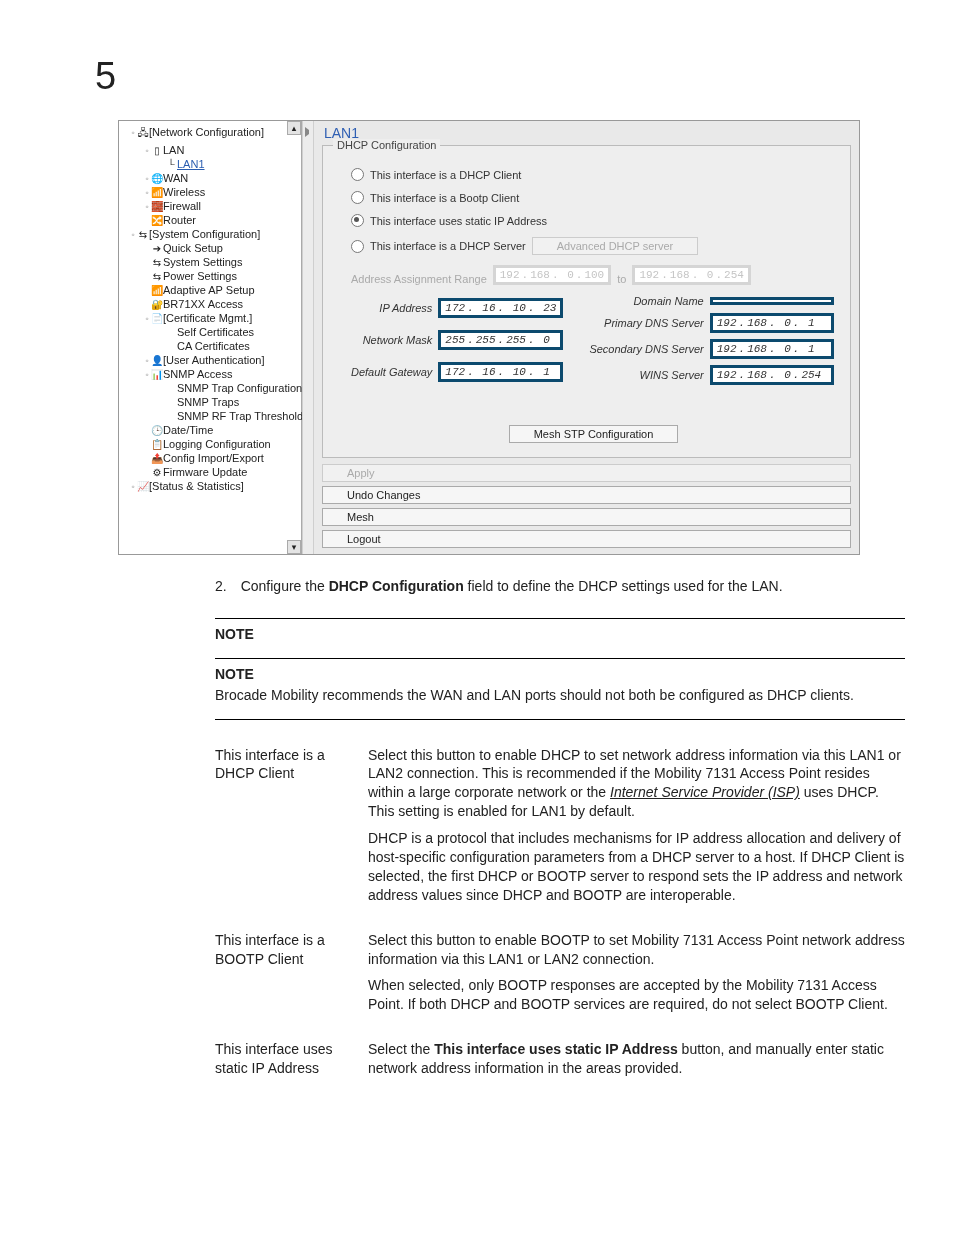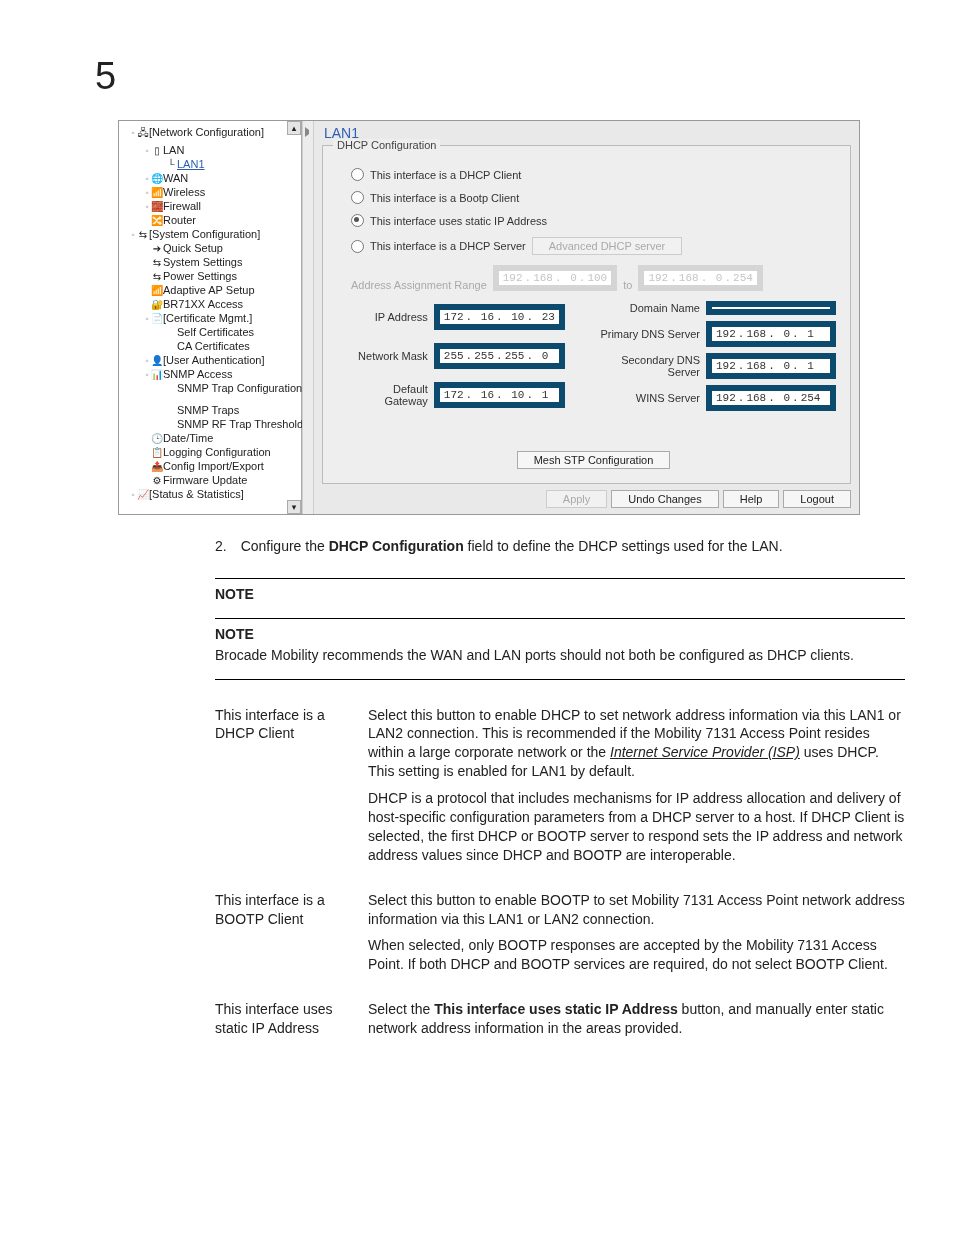--- a/index.html
+++ b/index.html
@@ -141,67 +141,69 @@
     position: absolute;
     left: 2px; top: 2px;
     width: 5px; height: 5px;
     border-radius: 50%;
     background: #555;
   }
   .btn {
     display: inline-block;
     border: 1px solid #aaa;
     background: #f6f6f6;
-    padding: 2px 16px;
+    padding: 2px 24px;
     font-size: 11px;
   }
   .btn.dis { color: #aaa; background: #f1f1f1; border-color: #ccc; }
   .addr-line {
     display: flex;
     align-items: flex-end;
     gap: 6px;
     margin: 6px 0 10px 0;
     color: #aaa;
     font-size: 11px;
   }
   .ipbox {
     display: inline-flex;
-    border: 6px solid #0c4a6e;
+    border: 3px solid #0c4a6e;
     background: #fff;
     color: #333;
     font-family: "Courier New", monospace;
     font-size: 11px;
     padding: 1px 4px;
     gap: 2px;
   }
   .ipbox.dis { color: #c5c5c5; border-color: #d5d5d5; }
   .ipbox span.dot { color: inherit; }
   .fields-grid {
     display: flex;
     gap: 26px;
     margin-top: 6px;
+    font-style: italic;
   }
   .fcol {
     display: grid;
     grid-template-columns: auto auto;
     column-gap: 6px;
     row-gap: 6px;
     align-items: center;
   }
   .flabel { text-align: right; font-size: 11px; color: #333; }
   .mesh-row {
     text-align: center;
     margin-top: 40px;
     margin-bottom: 4px;
   }
   .btnbar {
     display: flex;
     justify-content: flex-end;
     gap: 4px;
     padding: 6px 0 0 0;
+    flex-direction: column;
   }
   .status {
     border-top: 1px solid #bbb;
     background: #e6e6e6;
     padding: 2px 6px;
     font-size: 11px;
     color: #222;
   }
   
   .doc {
@@ -266,21 +268,21 @@
             <li style="padding-left: 14px;"><span class="tog"></span><span class="ticon">⇆</span><span class="lbl">System Settings</span></li>
             <li style="padding-left: 14px;"><span class="tog"></span><span class="ticon">⇆</span><span class="lbl">Power Settings</span></li>
             <li style="padding-left: 14px;"><span class="tog"></span><span class="ticon">📶</span><span class="lbl">Adaptive AP Setup</span></li>
             <li style="padding-left: 14px;"><span class="tog"></span><span class="ticon">🔐</span><span class="lbl">BR71XX Access</span></li>
             <li style="padding-left: 14px;"><span class="tog">◦</span><span class="ticon">📄</span><span class="lbl">[Certificate Mgmt.]</span></li>
             <li style="padding-left: 28px;"><span class="tog"></span><span class="ticon"></span><span class="lbl">Self Certificates</span></li>
             <li style="padding-left: 28px;"><span class="tog"></span><span class="ticon"></span><span class="lbl">CA Certificates</span></li>
             <li style="padding-left: 14px;"><span class="tog">◦</span><span class="ticon">👤</span><span class="lbl">[User Authentication]</span></li>
             <li style="padding-left: 14px;"><span class="tog">◦</span><span class="ticon">📊</span><span class="lbl">SNMP Access</span></li>
             <li style="padding-left: 28px;"><span class="tog"></span><span class="ticon"></span><span class="lbl">SNMP Trap Configuration</span></li>
-            <li style="padding-left: 28px; margin-top: 8px;"><span class="tog"></span><span class="ticon"></span><span class="lbl">SNMP Traps</span></li>
+            <li style="padding-left: 28px;"><span class="tog"></span><span class="ticon"></span><span class="lbl">SNMP Traps</span></li>
             <li style="padding-left: 28px;"><span class="tog"></span><span class="ticon"></span><span class="lbl">SNMP RF Trap Thresholds</span></li>
             <li style="padding-left: 14px;"><span class="tog"></span><span class="ticon">🕒</span><span class="lbl">Date/Time</span></li>
             <li style="padding-left: 14px;"><span class="tog"></span><span class="ticon">📋</span><span class="lbl">Logging Configuration</span></li>
             <li style="padding-left: 14px;"><span class="tog"></span><span class="ticon">📤</span><span class="lbl">Config Import/Export</span></li>
             <li style="padding-left: 14px;"><span class="tog"></span><span class="ticon">⚙</span><span class="lbl">Firmware Update</span></li>
             <li style="padding-left: 0px;"><span class="tog">◦</span><span class="ticon">📈</span><span class="lbl">[Status &amp; Statistics]</span></li>
           </ul>
       </div>
       <div class="splitter"></div>
       <div class="rpanel">
@@ -399,21 +401,21 @@
           </div>
 
           <div class="mesh-row">
             <span class="btn">Mesh STP Configuration</span>
           </div>
         </div>
 
         <div class="btnbar">
           <span class="btn dis">Apply</span>
           <span class="btn">Undo Changes</span>
-          <span class="btn">Help</span>
+          <span class="btn">Mesh</span>
           <span class="btn">Logout</span>
         </div>
       </div>
     </div>
   </div>
 
   <div class="doc">
     <div class="step">
       <span>2.</span>
       <span>

